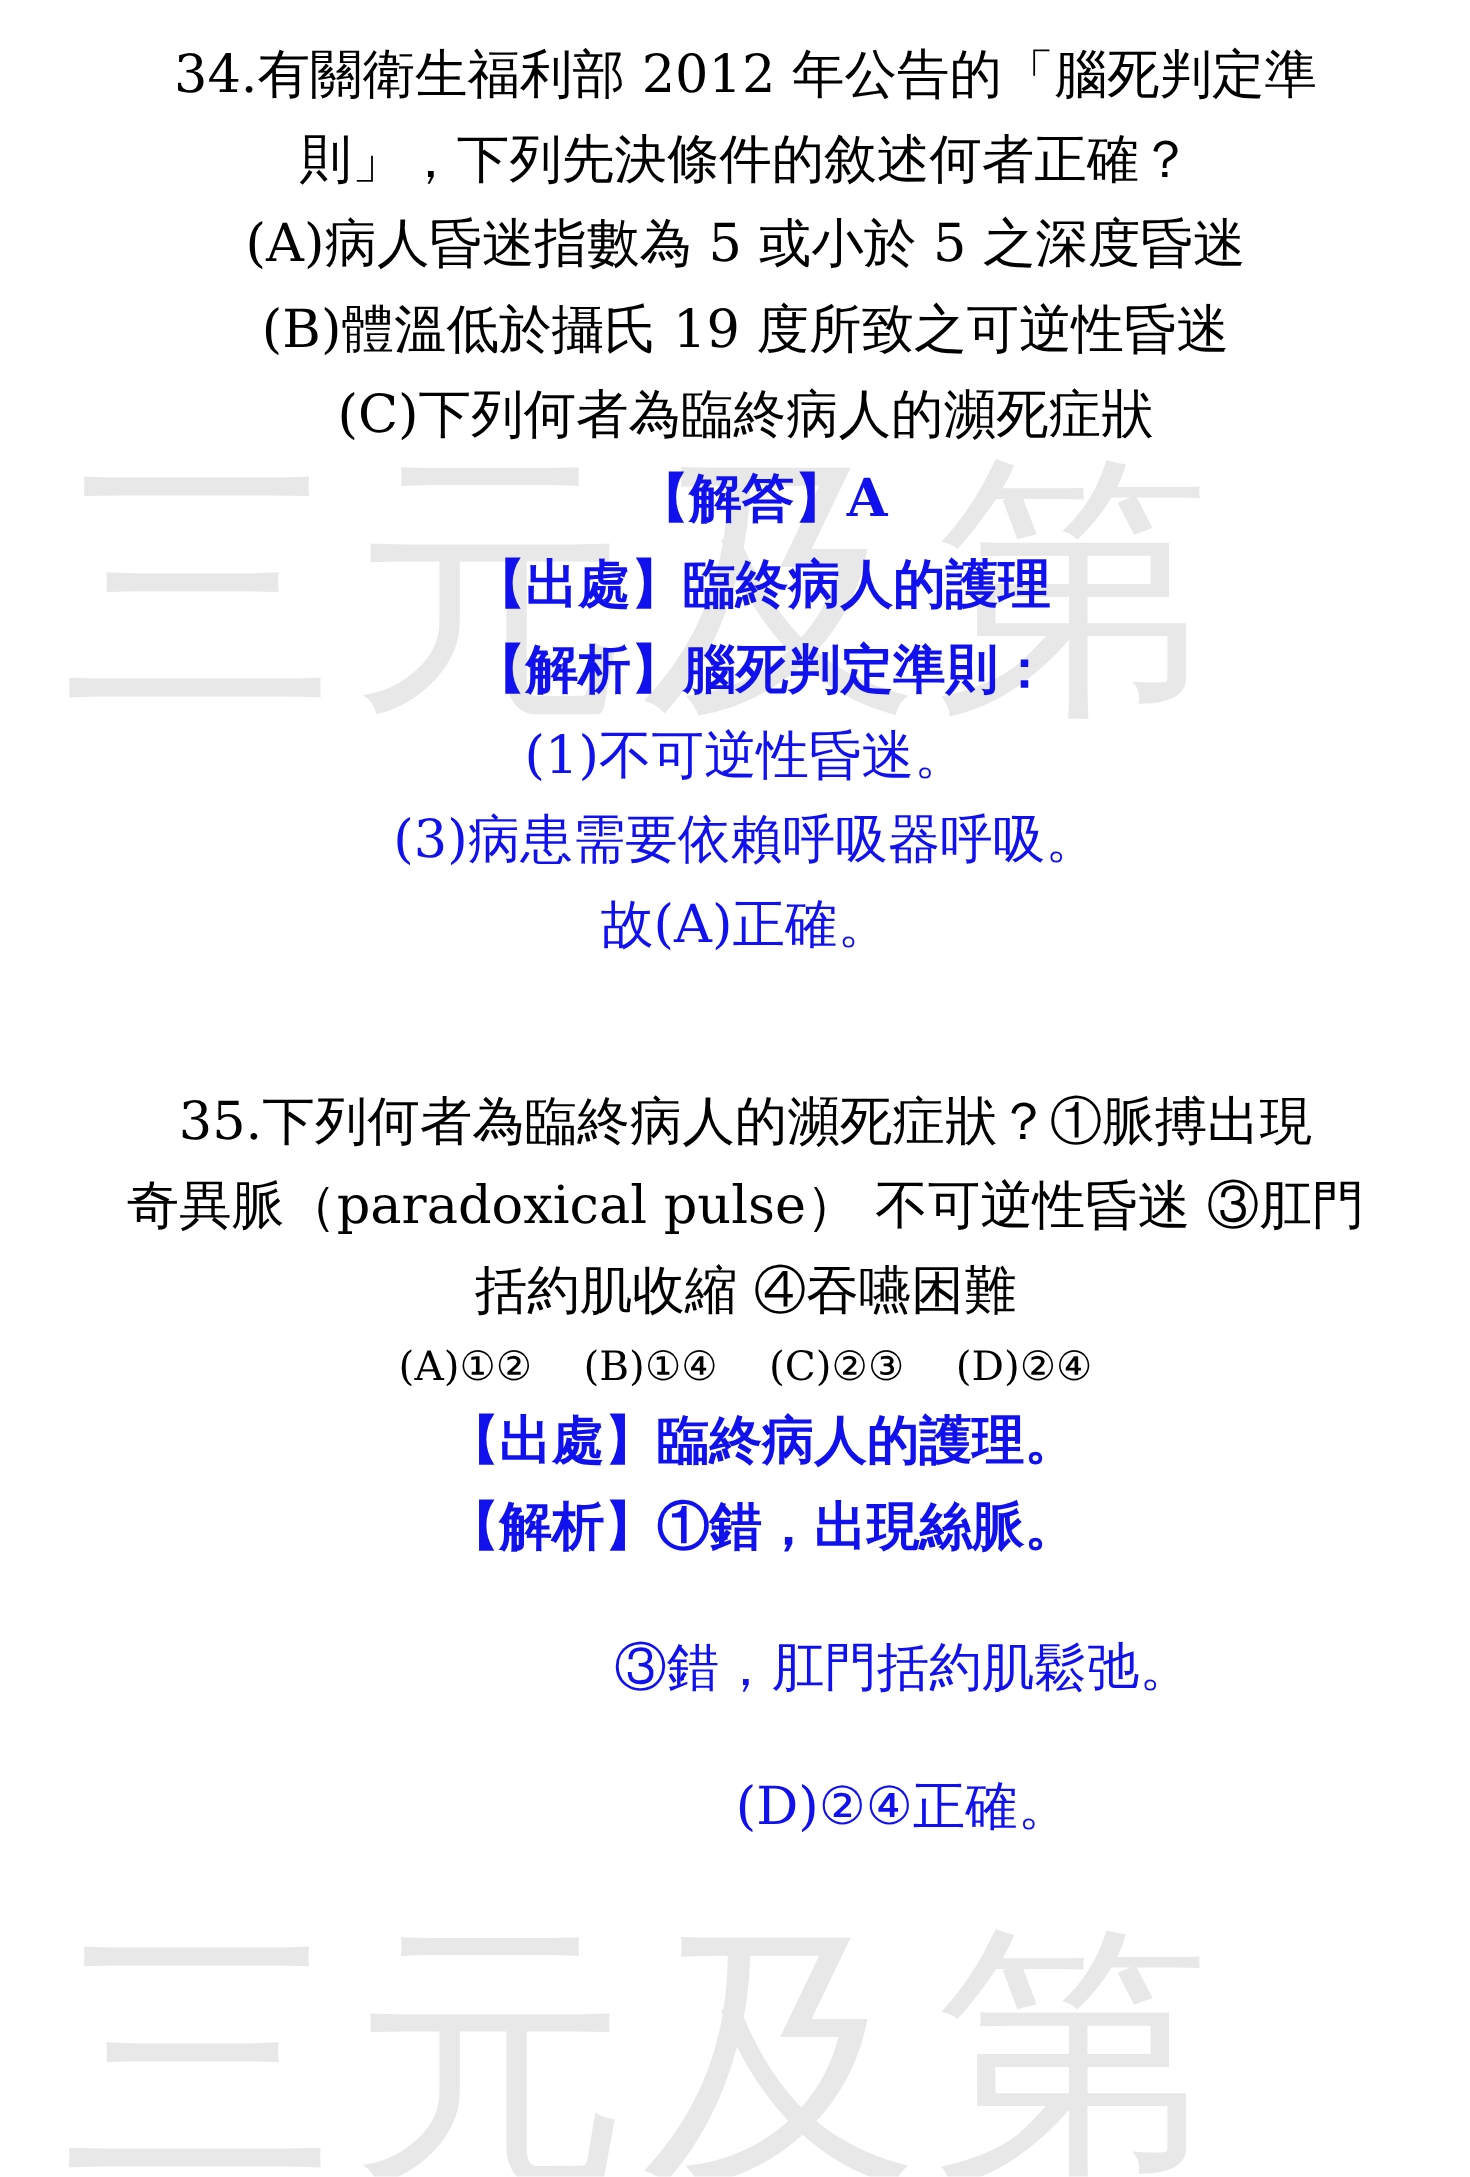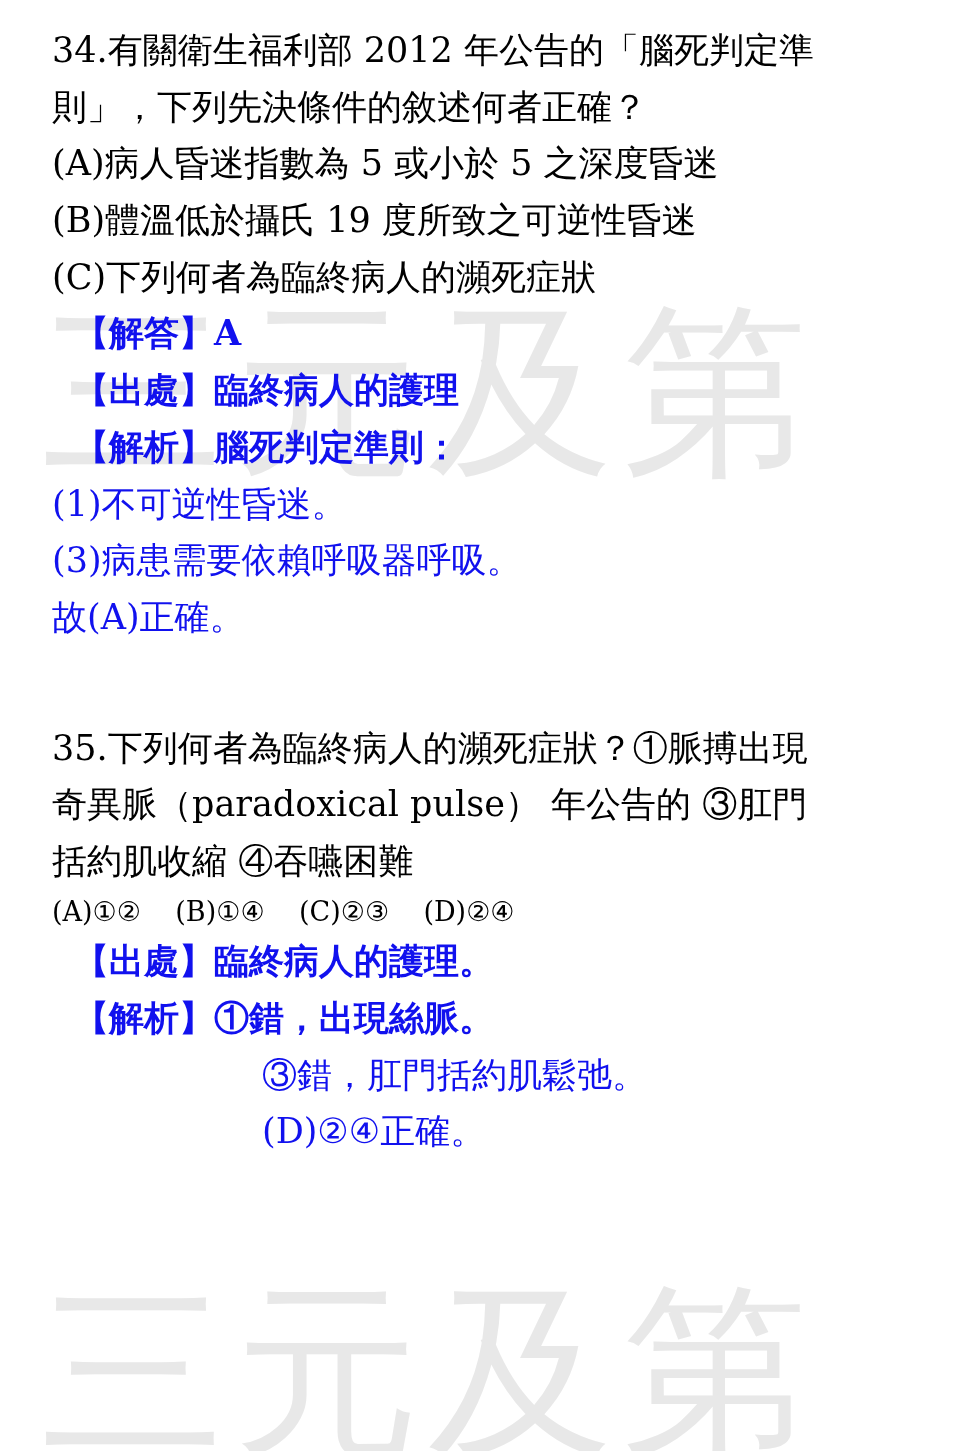--- a/index.html
+++ b/index.html
@@ -46,37 +46,39 @@
   
   #doc {
     position: relative;
     z-index: 1;
     padding: 22px 38px 0 52px;
     box-sizing: border-box;
   }
 
   .qblock {
     margin-bottom: 0;
+    text-align: center;
   }
 
   .line {
     font-size: 35px;
     line-height: 1.62;
     color: #000000;
     white-space: pre-wrap;
   }
   .line.blue {
     color: #1111ee;
   }
   .line.indent1 {
     padding-left: 22px;
     font-weight: bold;
   }
   .line.indent-deep {
     padding-left: 210px;
+    margin-top: 37px;
   }
   .gap {
     height: 74px;
   }
   .opts {
     font-size: 27px;
     line-height: 1.62;
     color: #000000;
     white-space: pre;
   }
@@ -102,21 +104,21 @@
     <div class="line blue indent1">【解析】腦死判定準則：</div>
     <div class="line blue">(1)不可逆性昏迷。</div>
     <div class="line blue">(3)病患需要依賴呼吸器呼吸。</div>
     <div class="line blue">故(A)正確。</div>
   </div>
 
   <div class="gap"></div>
 
   <div class="qblock">
     <div class="line">35.下列何者為臨終病人的瀕死症狀？①脈搏出現</div>
-    <div class="line">奇異脈（paradoxical pulse） 年公告的 ③肛門</div>
+    <div class="line">奇異脈（paradoxical pulse） 不可逆性昏迷 ③肛門</div>
     <div class="line">括約肌收縮 ④吞嚥困難</div>
     <div class="opts">(A)①②    (B)①④    (C)②③    (D)②④</div>
     <div class="line blue indent1">【出處】臨終病人的護理。</div>
     <div class="line blue indent1">【解析】①錯，出現絲脈。</div>
     <div class="line blue indent-deep">③錯，肛門括約肌鬆弛。</div>
     <div class="line blue indent-deep">(D)②④正確。</div>
   </div>
 
 </div>
 

